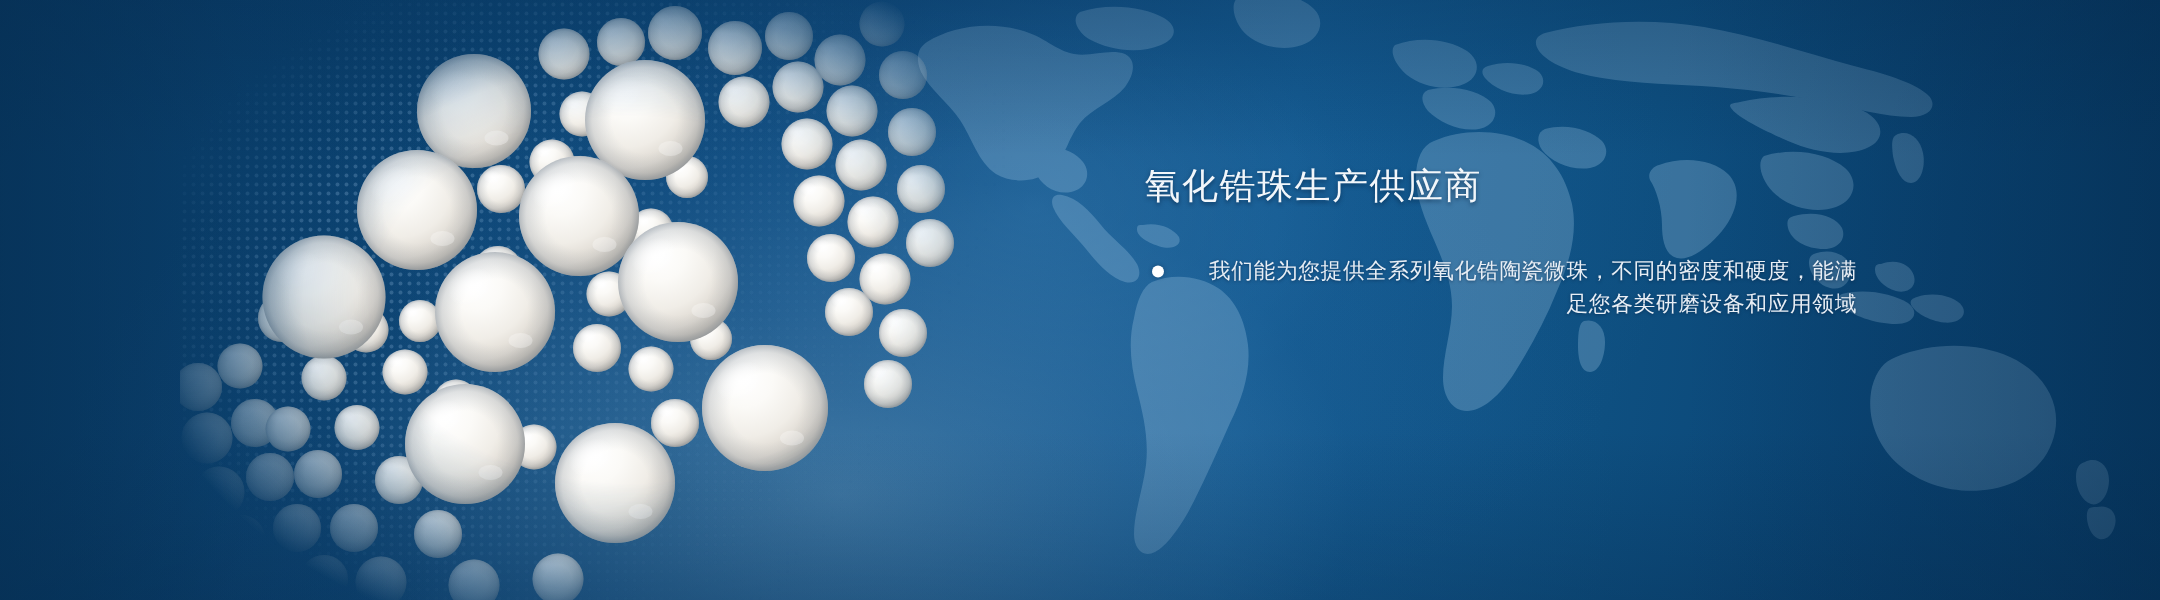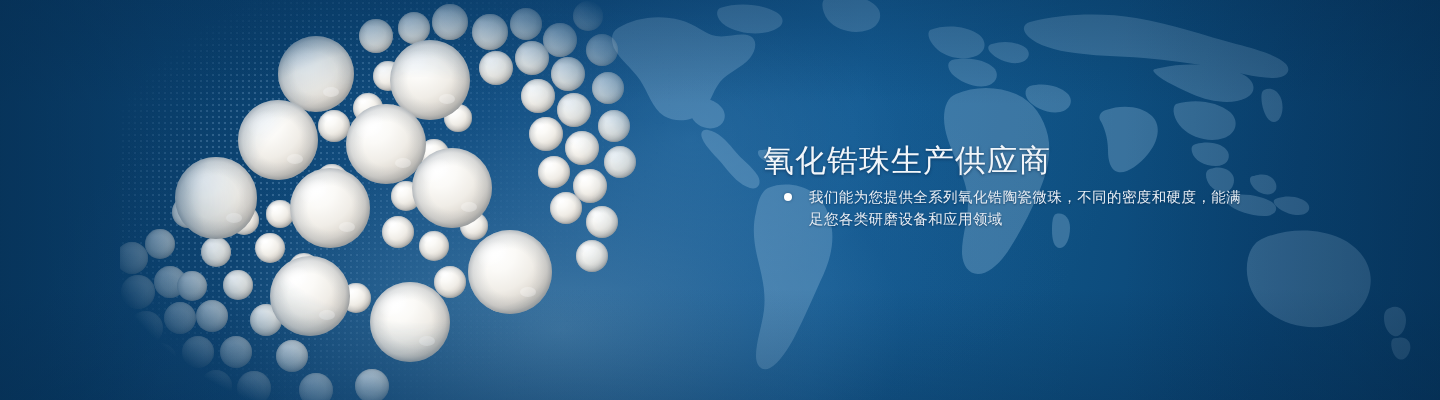--- a/index.html
+++ b/index.html
@@ -83,37 +83,37 @@
     position: absolute;
     left: 763px;
     top: 0;
     width: 560px;
     height: 400px;
   }
   .headline {
     position: absolute;
     top: 110px;
     left: 0;
-    font-size: 31px;
+    font-size: 24px;
     font-weight: 500;
     color: #f2f6fa;
     letter-spacing: 1px;
     line-height: 1.2;
     text-shadow: 0 1px 3px rgba(0,25,55,0.55);
     white-space: nowrap;
-    margin-top: 32px;
   }
   .bullet-list {
     position: absolute;
     top: 170px;
     left: 5px;
     width: 470px;
-    margin: 16px;
+    margin: 0;
     padding: 0;
     list-style: none;
+    text-align: right;
   }
   .bullet-item {
     position: relative;
     padding-left: 25px;
     margin-bottom: 5px;
     font-size: 14.5px;
     line-height: 22px;
     color: #e8eef5;
     letter-spacing: 0.4px;
     text-shadow: 0 1px 2px rgba(0,25,55,0.5);

